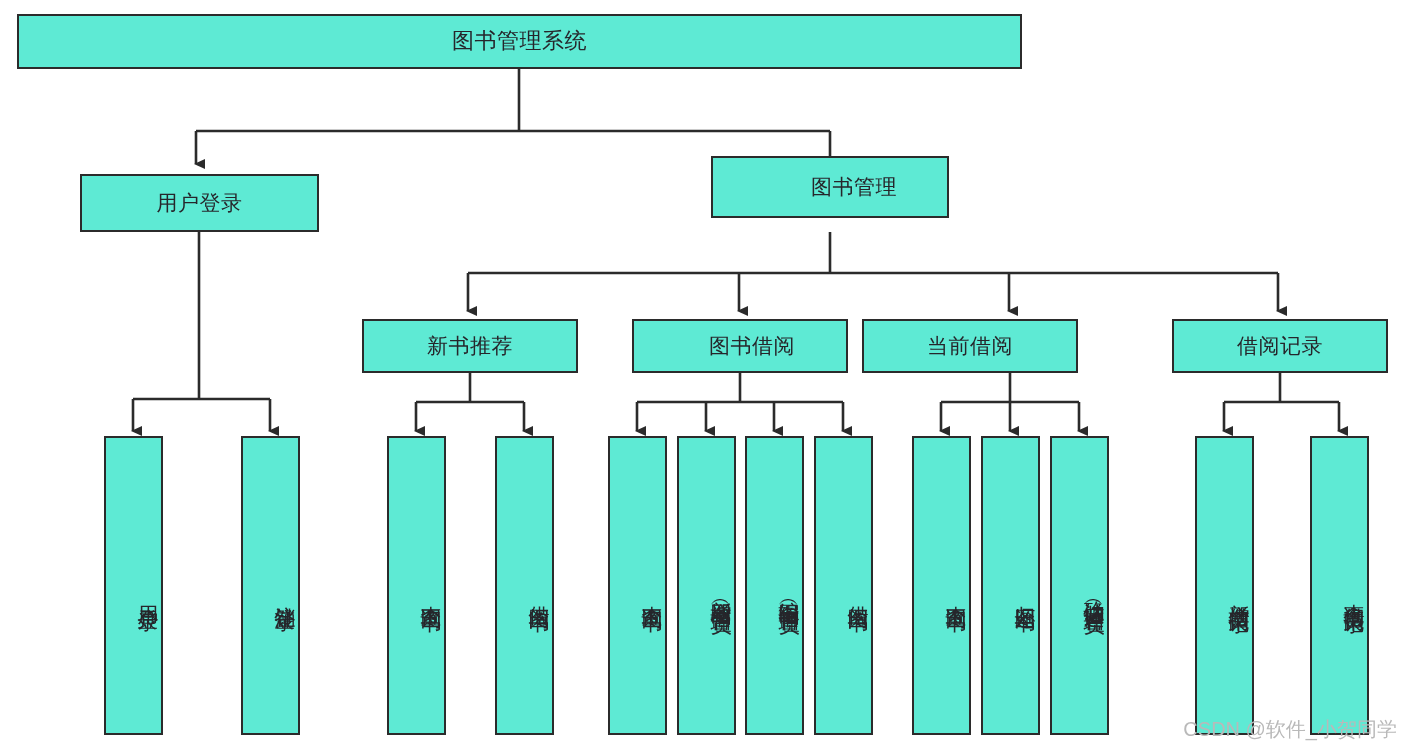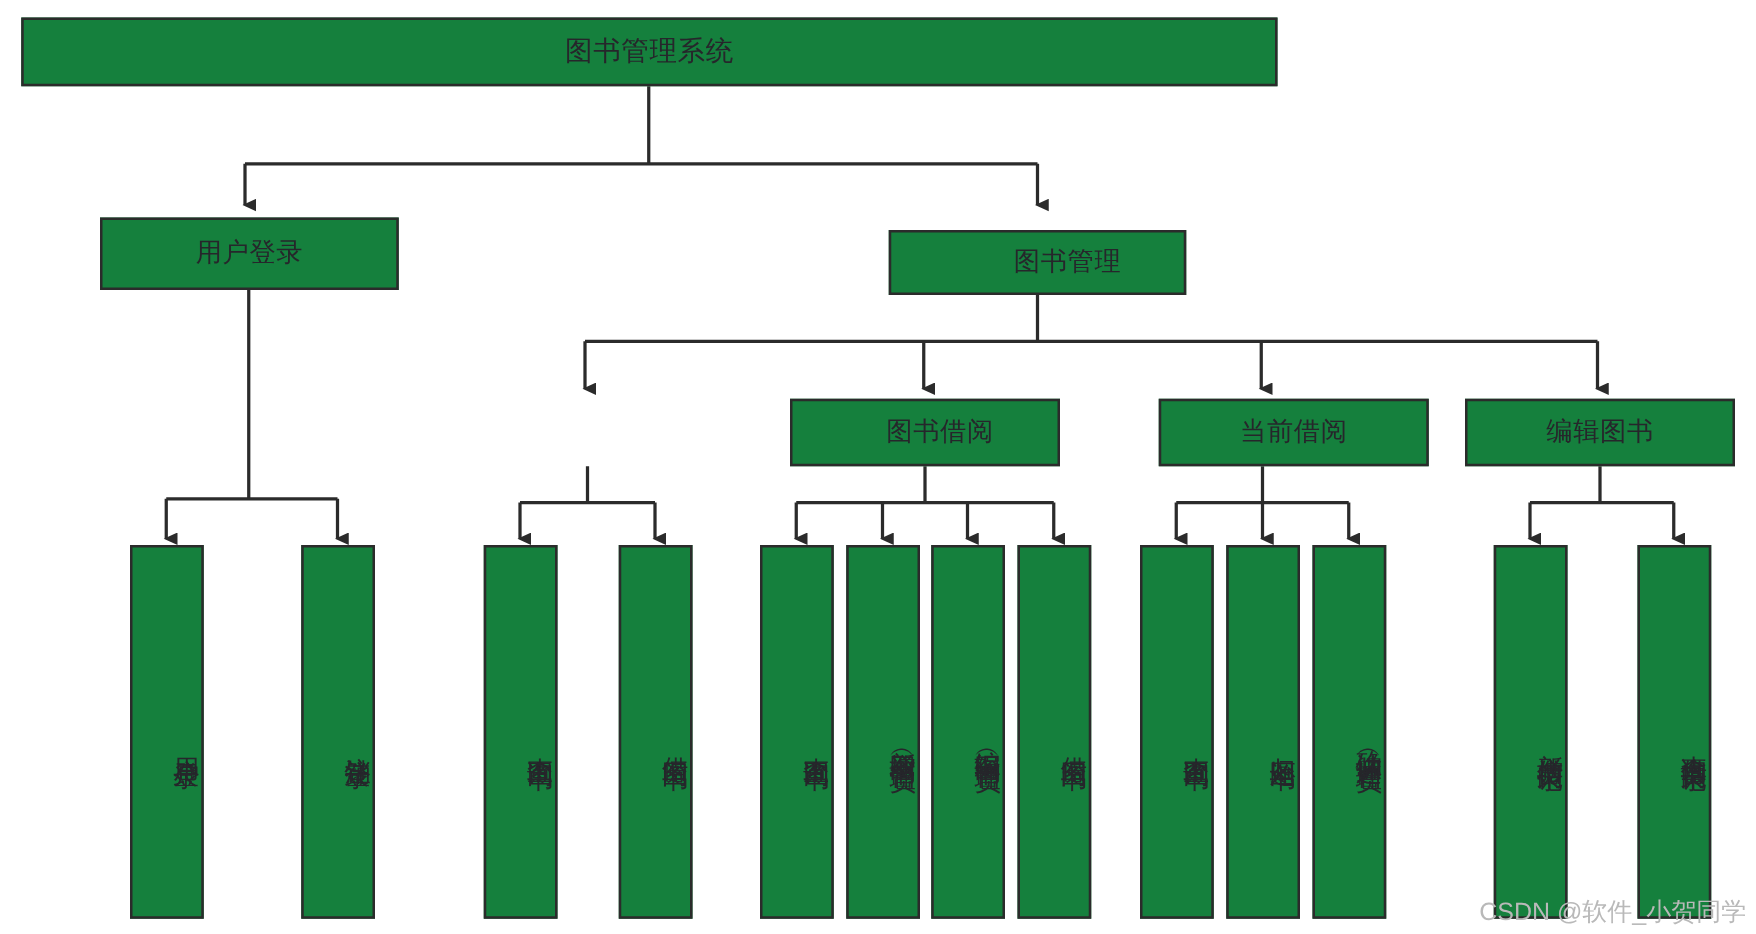--- a/index.html
+++ b/index.html
@@ -21,21 +21,21 @@
     position: absolute;
     left: 0;
     top: 0;
     width: 1405px;
     height: 747px;
     pointer-events: none;
   }
   .node {
     position: absolute;
     box-sizing: border-box;
-    background: #15803d;
+    background: #5eead4;
     border: 2px solid #2b2b2b;
     display: flex;
     align-items: center;
     justify-content: center;
     color: #26262b;
     z-index: 2;
   }
   .node.horiz {
     font-size: 21px;
     letter-spacing: 0.5px;
@@ -127,32 +127,35 @@
     </g>
   </svg>
 
   <div class="node horiz root" style="left:17px; top:14px; width:1005px; height:55px;">
     <span>图书管理系统</span>
   </div>
 
   <div class="node horiz" style="left:80px; top:174px; width:239px; height:58px;">
     <span>用户登录</span>
   </div>
-  <div class="node horiz" style="left:711px; top:184px; width:238px; height:52px;padding-left:48px;">
+  <div class="node horiz" style="left:711px; top:156px; width:238px; height:62px;padding-left:48px;">
     <span>图书管理</span>
   </div>
 
+  <div class="node horiz" style="left:362px; top:319px; width:216px; height:54px;">
+    <span>新书推荐</span>
+  </div>
   <div class="node horiz" style="left:632px; top:319px; width:216px; height:54px;padding-left:24px;">
     <span>图书借阅</span>
   </div>
-  <div class="node horiz" style="left:927px; top:319px; width:216px; height:54px;">
+  <div class="node horiz" style="left:862px; top:319px; width:216px; height:54px;">
     <span>当前借阅</span>
   </div>
   <div class="node horiz" style="left:1172px; top:319px; width:216px; height:54px;">
-    <span>编辑图书</span>
+    <span>借阅记录</span>
   </div>
 
   <div class="node vert" style="left:104px; top:436px; width:59px; height:299px;">
     <span class="vtext">用户登录</span>
   </div>
   <div class="node vert" style="left:241px; top:436px; width:59px; height:299px;">
     <span class="vtext">注销登录</span>
   </div>
 
   <div class="node vert" style="left:387px; top:436px; width:59px; height:299px;">

